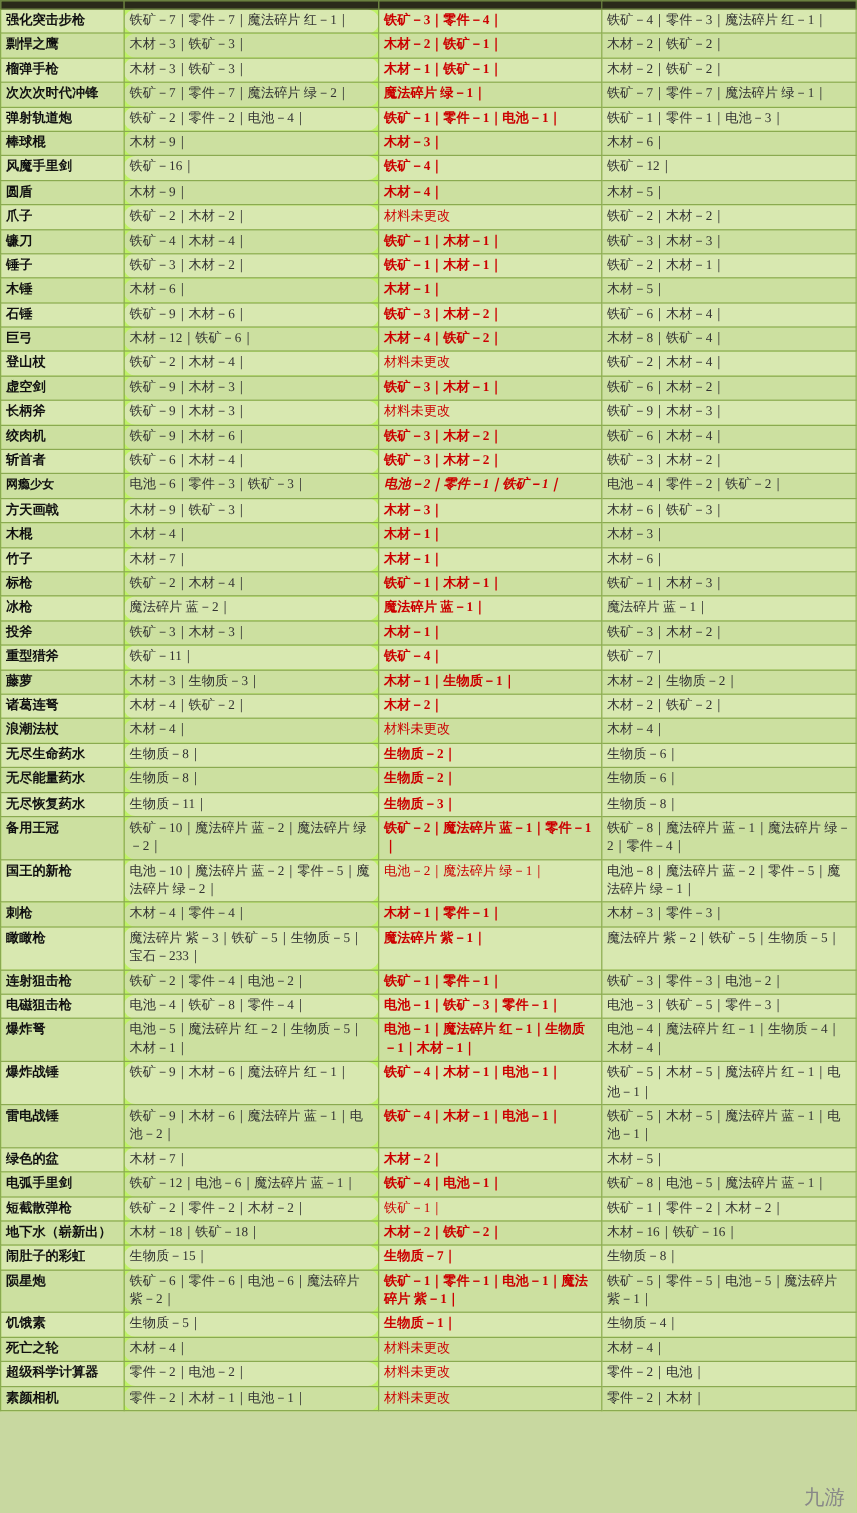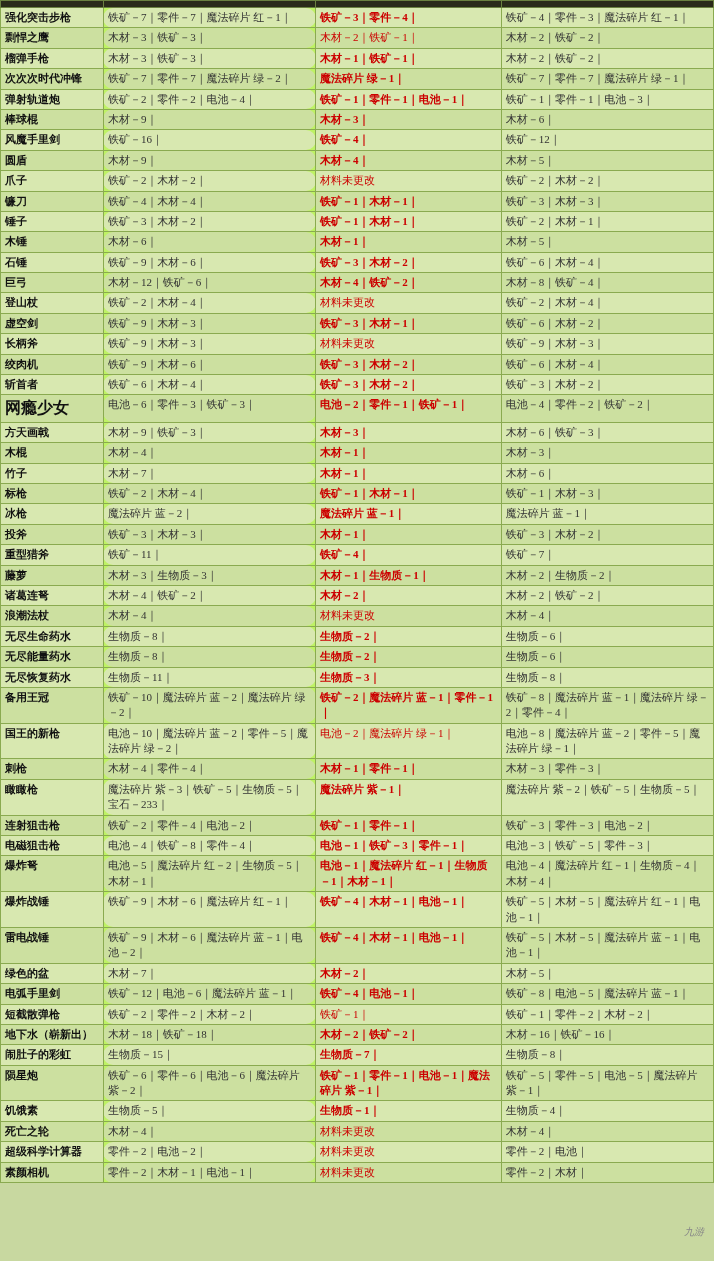--- a/index.html
+++ b/index.html
@@ -5,26 +5,25 @@
     * { margin: 0; padding: 0; box-sizing: border-box; }
     body {
       font-family: 'SimSun', '宋体', serif;
       font-size: 11px;
       background: #c8d8a0;
       width: 714px;
       min-height: 1261px;
     }
     .watermark {
       position: fixed;
-      bottom: 22px;
+      bottom: 2px;
       right: 10px;
       color: #888;
-      font-size: 10px;
+      font-size: 17px;
       z-index: 100;
-      font-style: italic;
     }
     table {
       width: 100%;
       border-collapse: collapse;
       background: #bef264;
     }
     thead tr th {
       background: #2a2a1a;
       color: #e8e060;
       font-weight: bold;
@@ -69,21 +68,21 @@
   <tbody id="table-body">
   <tr>
         <td><span class="weapon-name">强化突击步枪</span></td>
         <td class="orig-cost">铁矿－7｜零件－7｜魔法碎片 红－1｜</td>
         <td style="color: rgb(204, 0, 0); font-weight: bold; margin-top: 38px;">铁矿－3｜零件－4｜</td>
         <td class="new-cost">铁矿－4｜零件－3｜魔法碎片 红－1｜</td>
       </tr>
       <tr>
         <td><span class="weapon-name">剽悍之鹰</span></td>
         <td class="orig-cost">木材－3｜铁矿－3｜</td>
-        <td style="color: rgb(204, 0, 0); font-weight: normal;">木材－2｜铁矿－1｜</td>
+        <td style="color: rgb(204, 0, 0); font-weight: bold;">木材－2｜铁矿－1｜</td>
         <td class="new-cost">木材－2｜铁矿－2｜</td>
       </tr>
       <tr>
         <td><span class="weapon-name">榴弹手枪</span></td>
         <td class="orig-cost">木材－3｜铁矿－3｜</td>
         <td style="color: rgb(204, 0, 0); font-weight: bold;">木材－1｜铁矿－1｜</td>
         <td class="new-cost">木材－2｜铁矿－2｜</td>
       </tr>
       <tr>
         <td><span class="weapon-name">次次次时代冲锋</span></td>
@@ -175,23 +174,23 @@
         <td style="color: rgb(204, 0, 0); font-weight: bold;">铁矿－3｜木材－2｜</td>
         <td class="new-cost">铁矿－6｜木材－4｜</td>
       </tr>
       <tr>
         <td><span class="weapon-name">斩首者</span></td>
         <td class="orig-cost">铁矿－6｜木材－4｜</td>
         <td style="color: rgb(204, 0, 0); font-weight: bold;">铁矿－3｜木材－2｜</td>
         <td class="new-cost">铁矿－3｜木材－2｜</td>
       </tr>
       <tr>
-        <td><span class="weapon-name" style="font-weight: bold; font-size: 16px;">网瘾少女</span></td>
+        <td><span class="weapon-name" style="font-weight: bold; font-size: 10px;">网瘾少女</span></td>
         <td class="orig-cost">电池－6｜零件－3｜铁矿－3｜</td>
-        <td style="color: rgb(204, 0, 0); font-weight: bold;">电池－2｜零件－1｜铁矿－1｜</td>
+        <td style="color: rgb(204, 0, 0); font-weight: bold; font-style: italic;">电池－2｜零件－1｜铁矿－1｜</td>
         <td class="new-cost">电池－4｜零件－2｜铁矿－2｜</td>
       </tr>
       <tr>
         <td><span class="weapon-name">方天画戟</span></td>
         <td class="orig-cost">木材－9｜铁矿－3｜</td>
         <td style="color: rgb(204, 0, 0); font-weight: bold;">木材－3｜</td>
         <td class="new-cost">木材－6｜铁矿－3｜</td>
       </tr>
       <tr>
         <td><span class="weapon-name">木棍</span></td>

